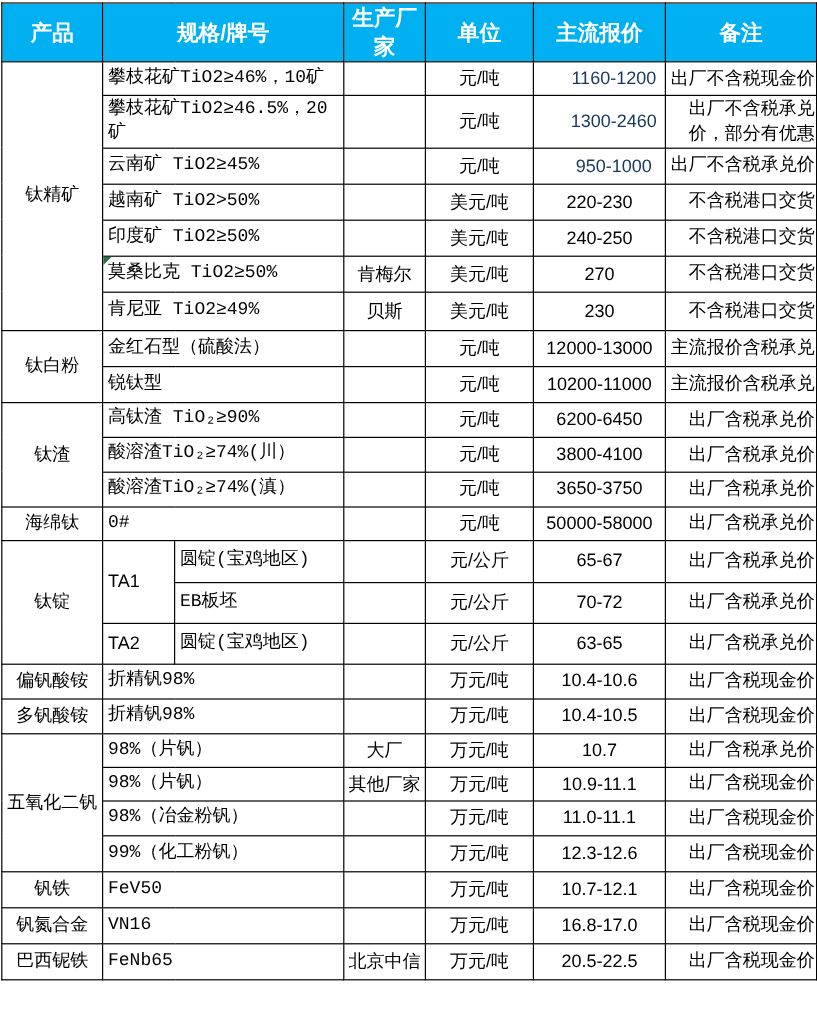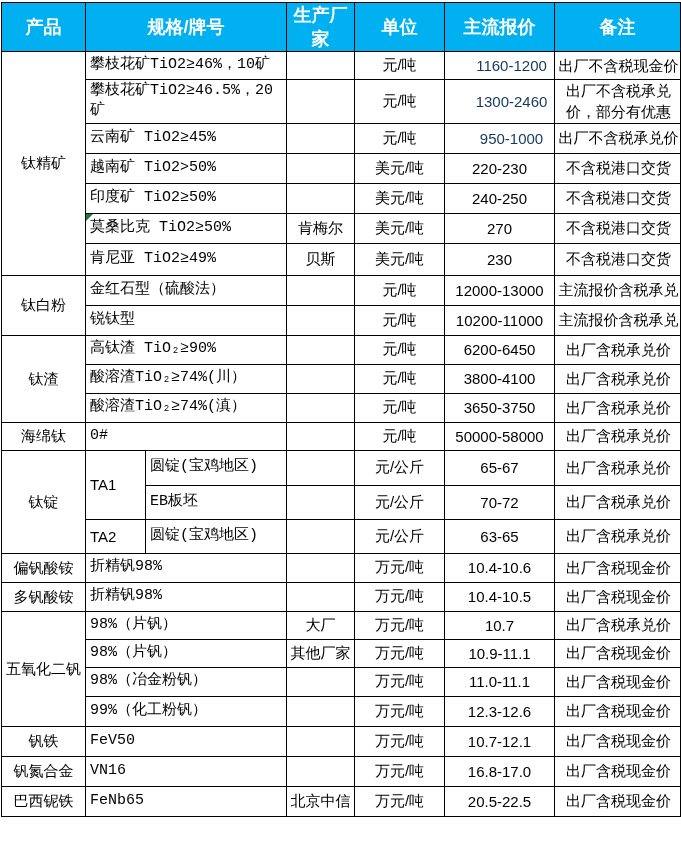--- a/index.html
+++ b/index.html
@@ -26,21 +26,21 @@
     height:28px;
     font-size:18px;
   }
   td.prod{text-align:center;line-height:1.2;}
   td.spec,td.type{text-align:left;padding:1px 2px 1px 4px;line-height:1.35;position:relative;font-family:Liberation Mono, monospace;}
   td.grade{text-align:left;padding-left:4px;}
   td.mfr{text-align:center;padding:0 1px;margin-left:20px;}
   td.unit{text-align:center;}
   td.price{text-align:center;}
   td.price.blue{color:var(--price-highlight,#17375E);padding-left:24px;}
-  td.remark{text-align:center;padding:1px 1px 0 3px;line-height:1.38;margin-top:44px;}
+  td.remark{text-align:right;padding:1px 1px 0 3px;line-height:1.38;margin-top:44px;}
   .flag{
     position:absolute;top:0;left:0;width:0;height:0;
     border-top:7px solid var(--flag-green,#217346);
     border-right:7px solid transparent;
   }
 </style>
 </head>
 <body>
 
 <table>

